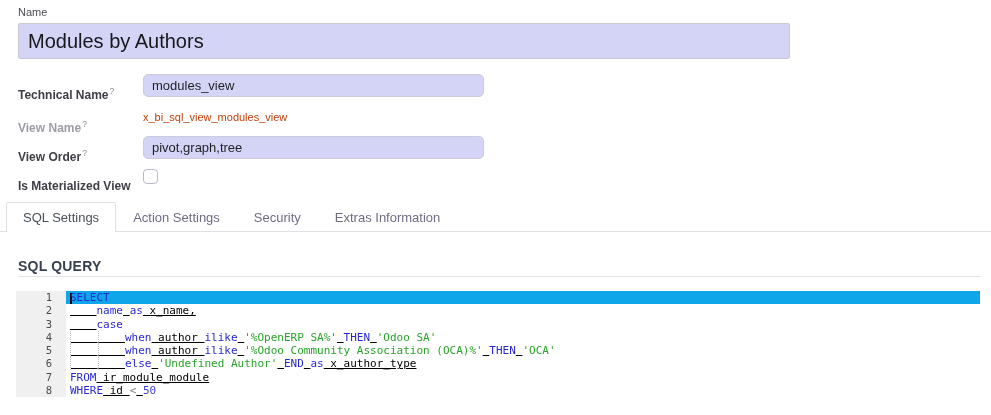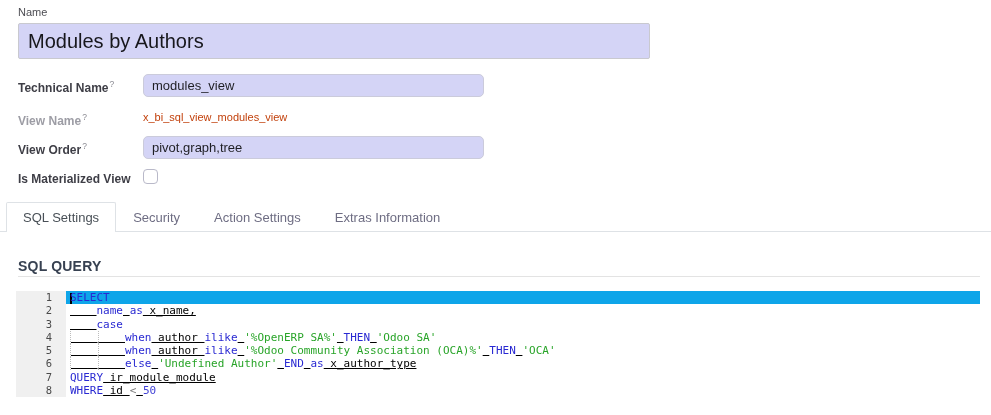--- a/index.html
+++ b/index.html
@@ -3,27 +3,27 @@
 <meta charset="utf-8">
 <style>
   * { margin:0; padding:0; box-sizing:border-box; }
   html,body { width:991px; height:415px; background:#ffffff; overflow:hidden;
     font-family:"Liberation Sans", sans-serif; }
   .page { position:relative; width:991px; height:415px; background:#fff; }
 
   
   .name-label { position:absolute; left:18px; top:6px; font-size:11px; font-weight:500;
     color:#4c4c52; }
-  .name-input { position:absolute; left:18px; top:23px; width:632px; height:36px;
+  .name-input { position:absolute; left:18px; top:23px; width:772px; height:36px;
     background:#d4d4f6; border:1px solid #c9c9cf; border-radius:2px;
     font-size:20px; color:#17171c; padding:5px 9px; line-height:24px; }
 
   
   .frow { position:absolute; left:18px; height:24px; }
-  .flabel { position:absolute; left:0; top:5px; width:125px; font-size:12px; font-weight:700;
+  .flabel { position:absolute; left:0; top:12px; width:125px; font-size:12px; font-weight:700;
     color:#3e3e46; white-space:nowrap; }
   .flabel sup { font-size:8.5px; color:#8a8a92; font-weight:400; margin-left:1px; }
   .flabel.muted { color:#9d9da5; }
   .finput { position:absolute; left:125px; top:0; width:341px; height:23px;
     background:#d4d4f6; border:1px solid #cbcbdb; border-radius:5px;
     font-size:13px; color:#1f1f24; padding:3px 8px; line-height:16px; }
   .fvalue { position:absolute; left:125px; top:4px; font-size:11px; color:#c2410c; }
   .checkbox { position:absolute; left:125px; top:2px; width:15px; height:15px;
     background:#fff; border:1px solid #b9b9c9; border-radius:4px; }
 
@@ -91,32 +91,32 @@
 
   <div class="frow" style="top:167px">
     <div class="flabel">
       <span>Is Materialized View</span>
     </div>
     <div class="checkbox"></div>
   </div>
 
   <div class="tabbar" id="tabbar">
       <div class="tab active">SQL Settings</div>
+      <div class="tab">Action Settings</div>
       <div class="tab">Security</div>
-      <div class="tab">Action Settings</div>
       <div class="tab">Extras Information</div>
     </div>
 
   <div class="sql-title">SQL QUERY</div>
   <div class="sql-hr"></div>
 
   <div class="editor" id="editor">
       <div class="code-row active"><div class="gutter">1</div><div class="code"><span class="caret"></span><span class="tok-kw">SELECT</span></div></div>
       <div class="code-row"><div class="gutter">2</div><div class="code"><span class="tok-tx">    </span><span class="tok-kw">name</span><span class="tok-tx"> </span><span class="tok-kw">as</span><span class="tok-tx"> x_name,</span></div></div>
       <div class="code-row"><div class="gutter">3</div><div class="code"><span class="tok-tx">    </span><span class="tok-kw">case</span></div></div>
       <div class="code-row"><div class="gutter">4</div><div class="code"><span class="tok-tx ig">    </span><span class="tok-tx ig">    </span><span class="tok-kw">when</span><span class="tok-tx"> author </span><span class="tok-kw">ilike</span><span class="tok-tx"> </span><span class="tok-str">'%OpenERP SA%'</span><span class="tok-tx"> </span><span class="tok-kw">THEN</span><span class="tok-tx"> </span><span class="tok-str">'Odoo SA'</span></div></div>
       <div class="code-row"><div class="gutter">5</div><div class="code"><span class="tok-tx ig">    </span><span class="tok-tx ig">    </span><span class="tok-kw">when</span><span class="tok-tx"> author </span><span class="tok-kw">ilike</span><span class="tok-tx"> </span><span class="tok-str">'%Odoo Community Association (OCA)%'</span><span class="tok-tx"> </span><span class="tok-kw">THEN</span><span class="tok-tx"> </span><span class="tok-str">'OCA'</span></div></div>
       <div class="code-row"><div class="gutter">6</div><div class="code"><span class="tok-tx ig">    </span><span class="tok-tx ig">    </span><span class="tok-kw">else</span><span class="tok-tx"> </span><span class="tok-str">'Undefined Author'</span><span class="tok-tx"> </span><span class="tok-kw">END</span><span class="tok-tx"> </span><span class="tok-kw">as</span><span class="tok-tx"> x_author_type</span></div></div>
-      <div class="code-row"><div class="gutter">7</div><div class="code"><span class="tok-kw">QUERY</span><span class="tok-tx"> ir_module_module</span></div></div>
+      <div class="code-row"><div class="gutter">7</div><div class="code"><span class="tok-kw">FROM</span><span class="tok-tx"> ir_module_module</span></div></div>
       <div class="code-row"><div class="gutter">8</div><div class="code"><span class="tok-kw">WHERE</span><span class="tok-tx"> id </span><span class="tok-op">&lt;</span><span class="tok-tx"> </span><span class="tok-num">50</span></div></div>
     </div>
 
 </div>
 
 </body></html>

